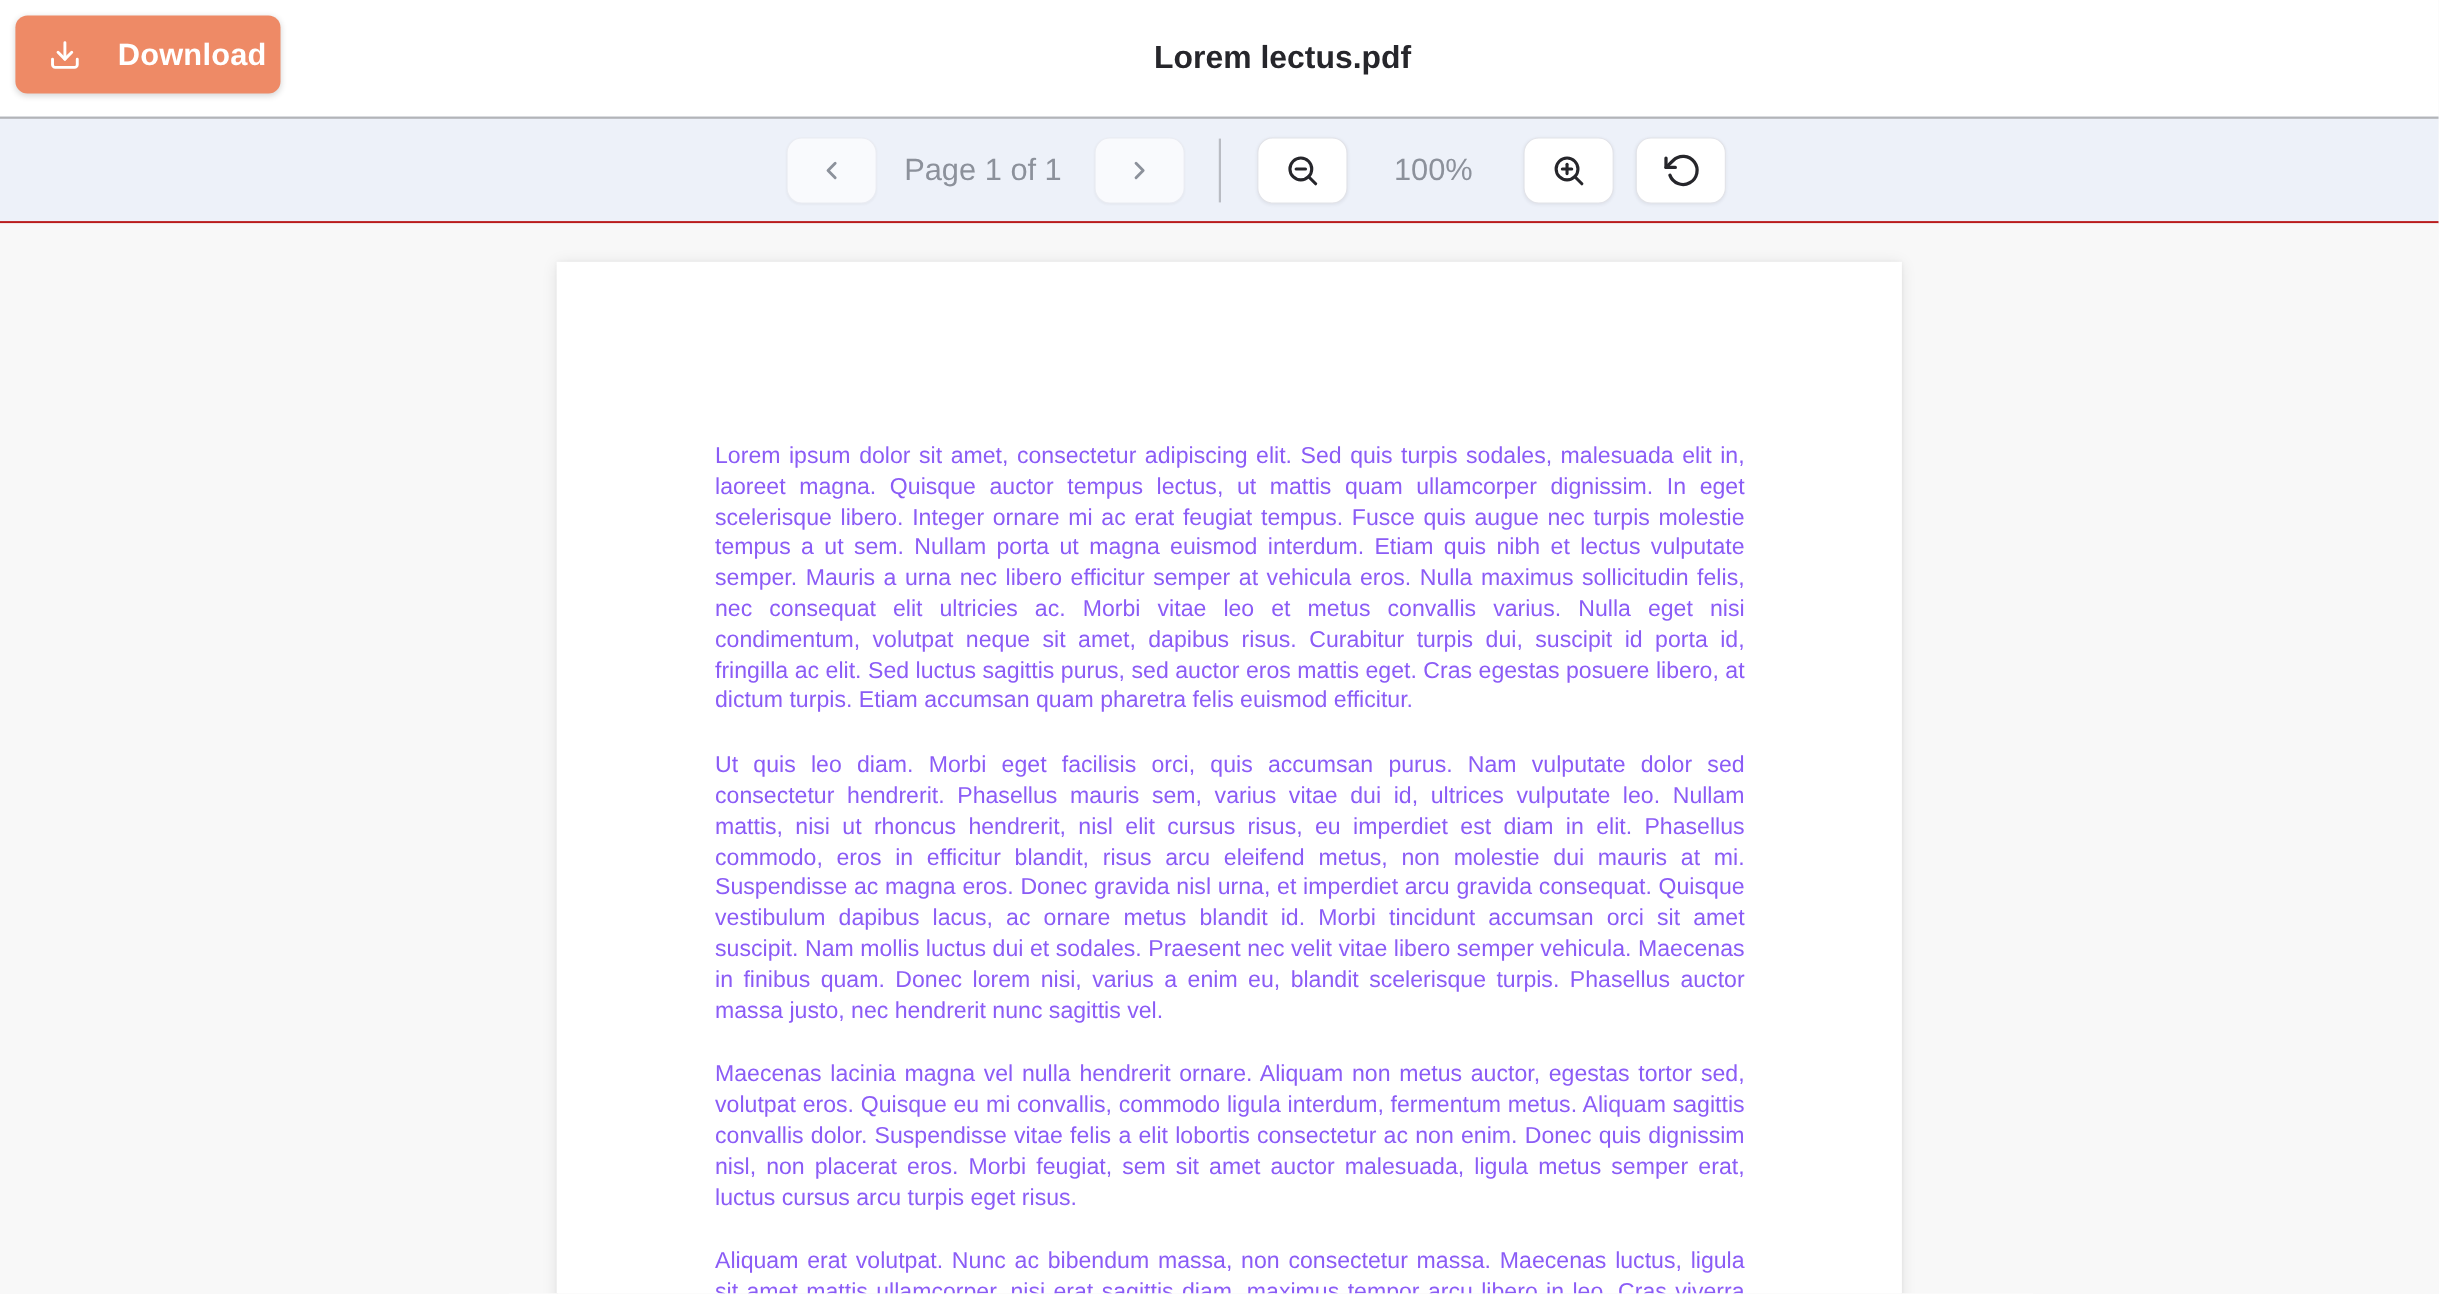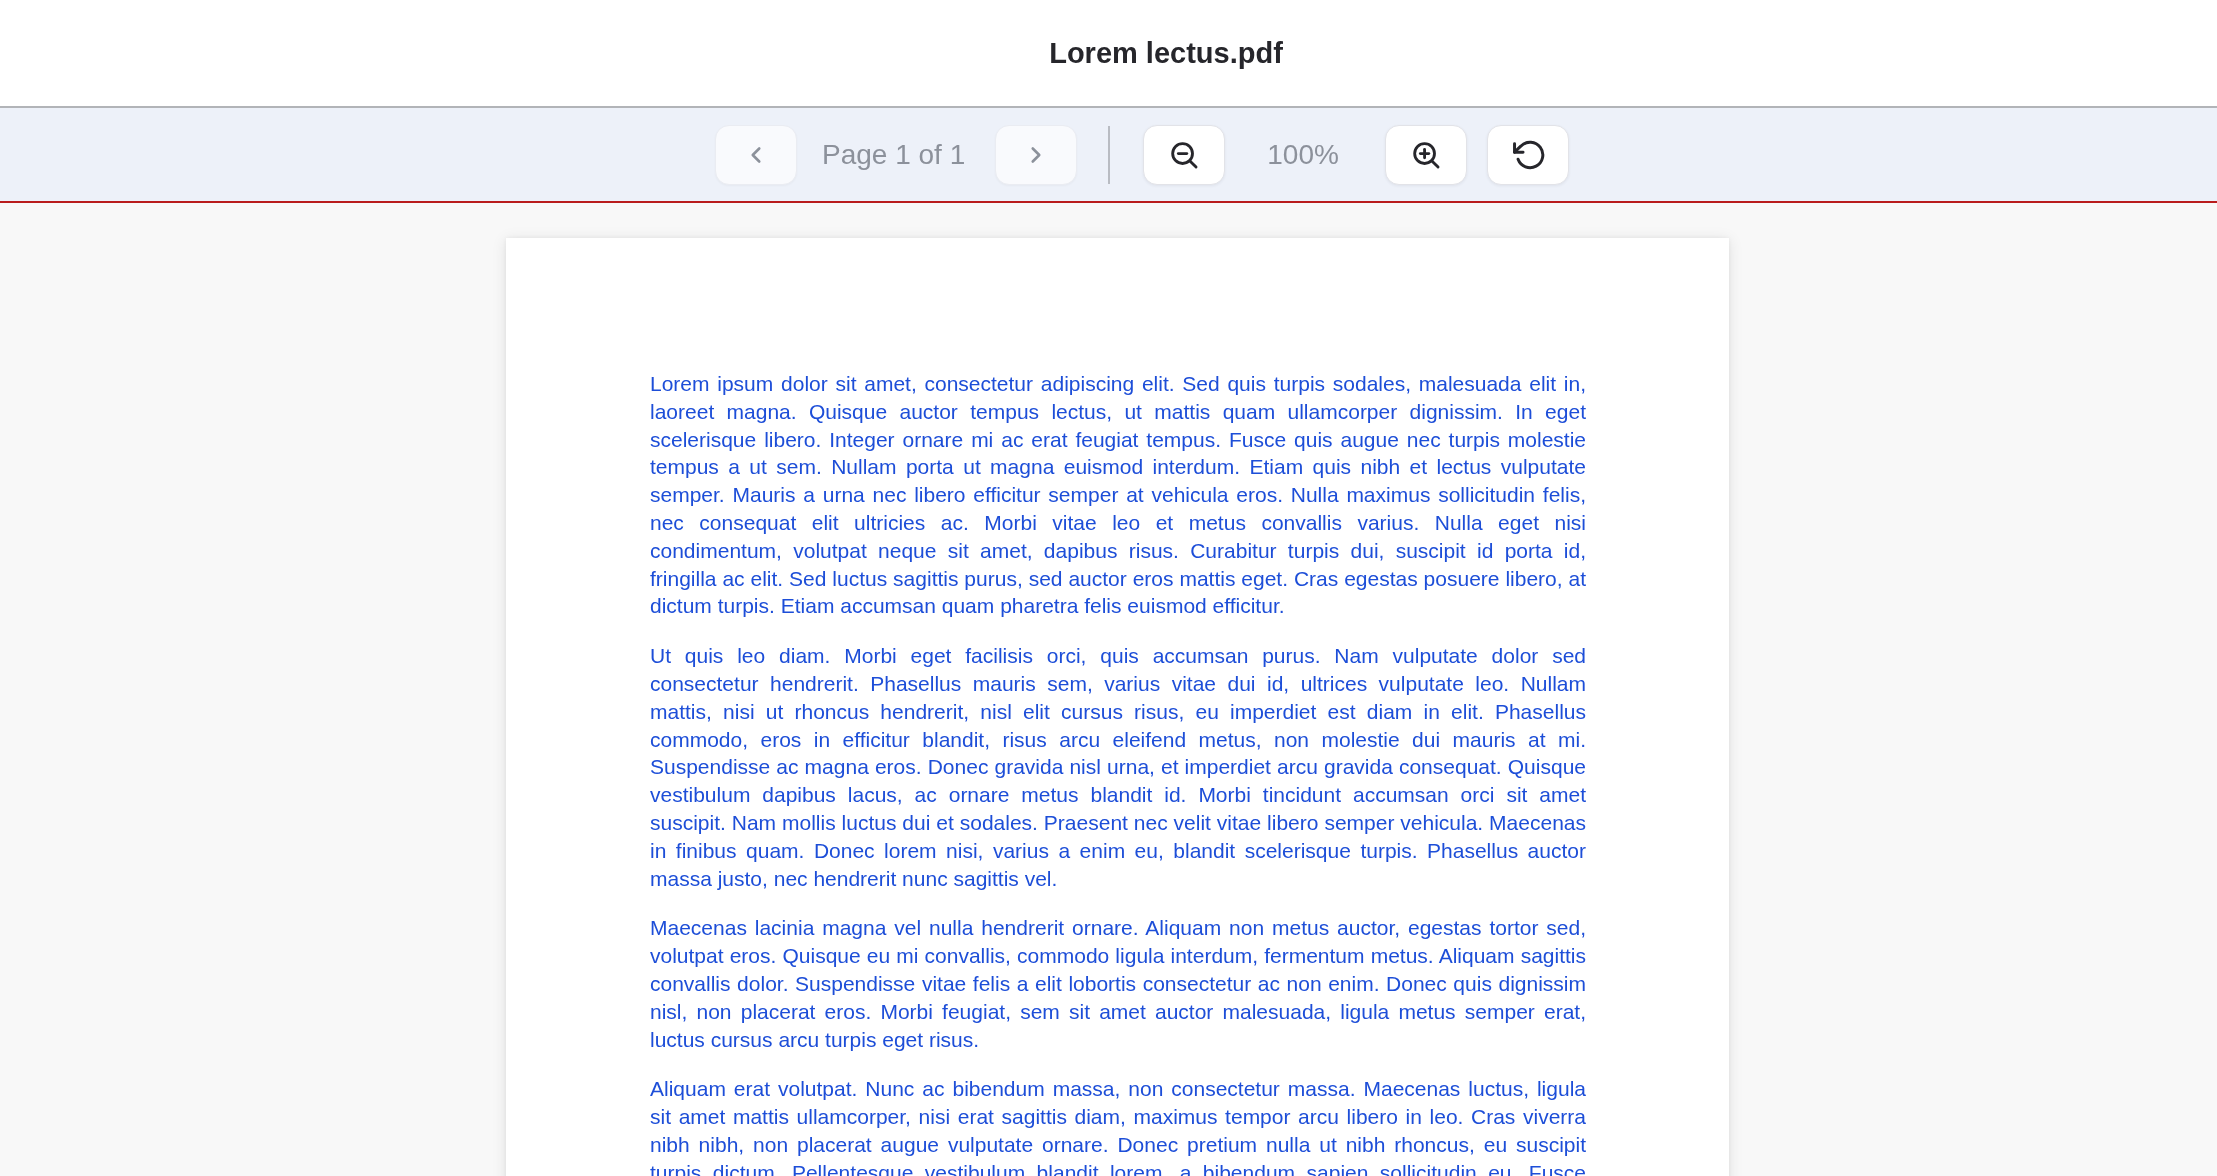--- a/index.html
+++ b/index.html
@@ -59,31 +59,42 @@
     position:absolute; top:203px; left:0; width:2217px; height:973px;
     background:#f8f8f8; overflow:hidden;
   }
   .page {
     position:absolute; left:506px; top:35px; width:1223px; height:1700px;
     background:#ffffff;
     box-shadow:0 2px 14px rgba(0,0,0,0.10), 0 0 4px rgba(0,0,0,0.05);
     padding:132px 143px 0 144px;
   }
   .page p {
-    font-size:21px; line-height:1.324; color:#1d4ed8;
+    font-size:21px; line-height:1.324; color:#8b5cf6;
     text-align:justify; margin-bottom:22px;
     font-family:"Liberation Sans","DejaVu Sans",sans-serif;
+    margin-top:31px;
   }
 </style>
 </head>
 <body>
 
 <div class="app">
 
   <header class="header">
+    <button class="download-btn">
+      <span class="dl-icon">
+        <svg width="30" height="30" viewBox="0 0 24 24" fill="none" stroke="#ffffff" stroke-width="2.1" stroke-linecap="round" stroke-linejoin="round">
+          <path d="M21 15v4a2 2 0 0 1-2 2H5a2 2 0 0 1-2-2v-4"></path>
+          <polyline points="7 10 12 15 17 10"></polyline>
+          <line x1="12" y1="15" x2="12" y2="3"></line>
+        </svg>
+      </span>
+      <span class="dl-label">Download</span>
+    </button>
     <div class="doc-title">Lorem lectus.pdf</div>
   </header>
 
   <div class="toolbar">
     <div class="toolbar-group">
 
       <button class="tb-btn nav">
         <span>
           <svg width="26" height="26" viewBox="0 0 24 24" fill="none" stroke="#8c919b" stroke-width="2.4" stroke-linecap="round" stroke-linejoin="round">
             <polyline points="15 18 9 12 15 6"></polyline>

